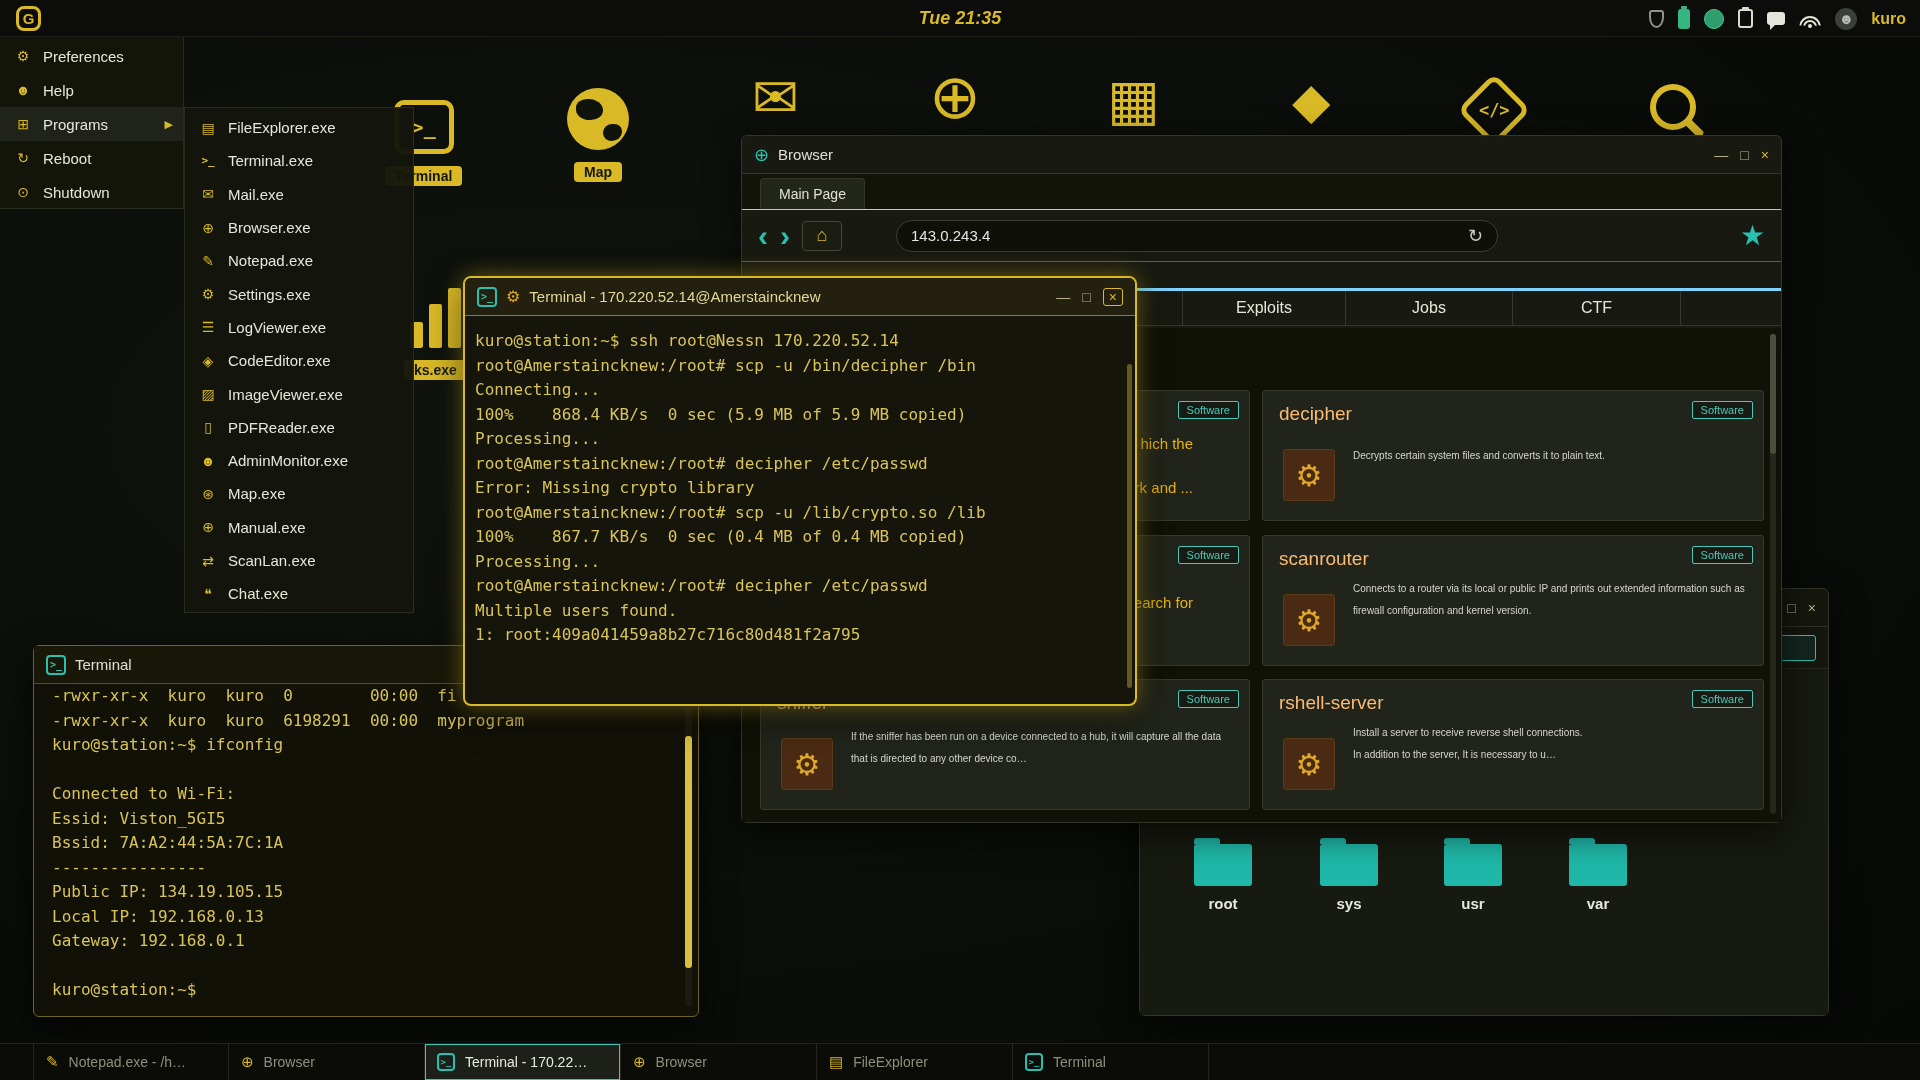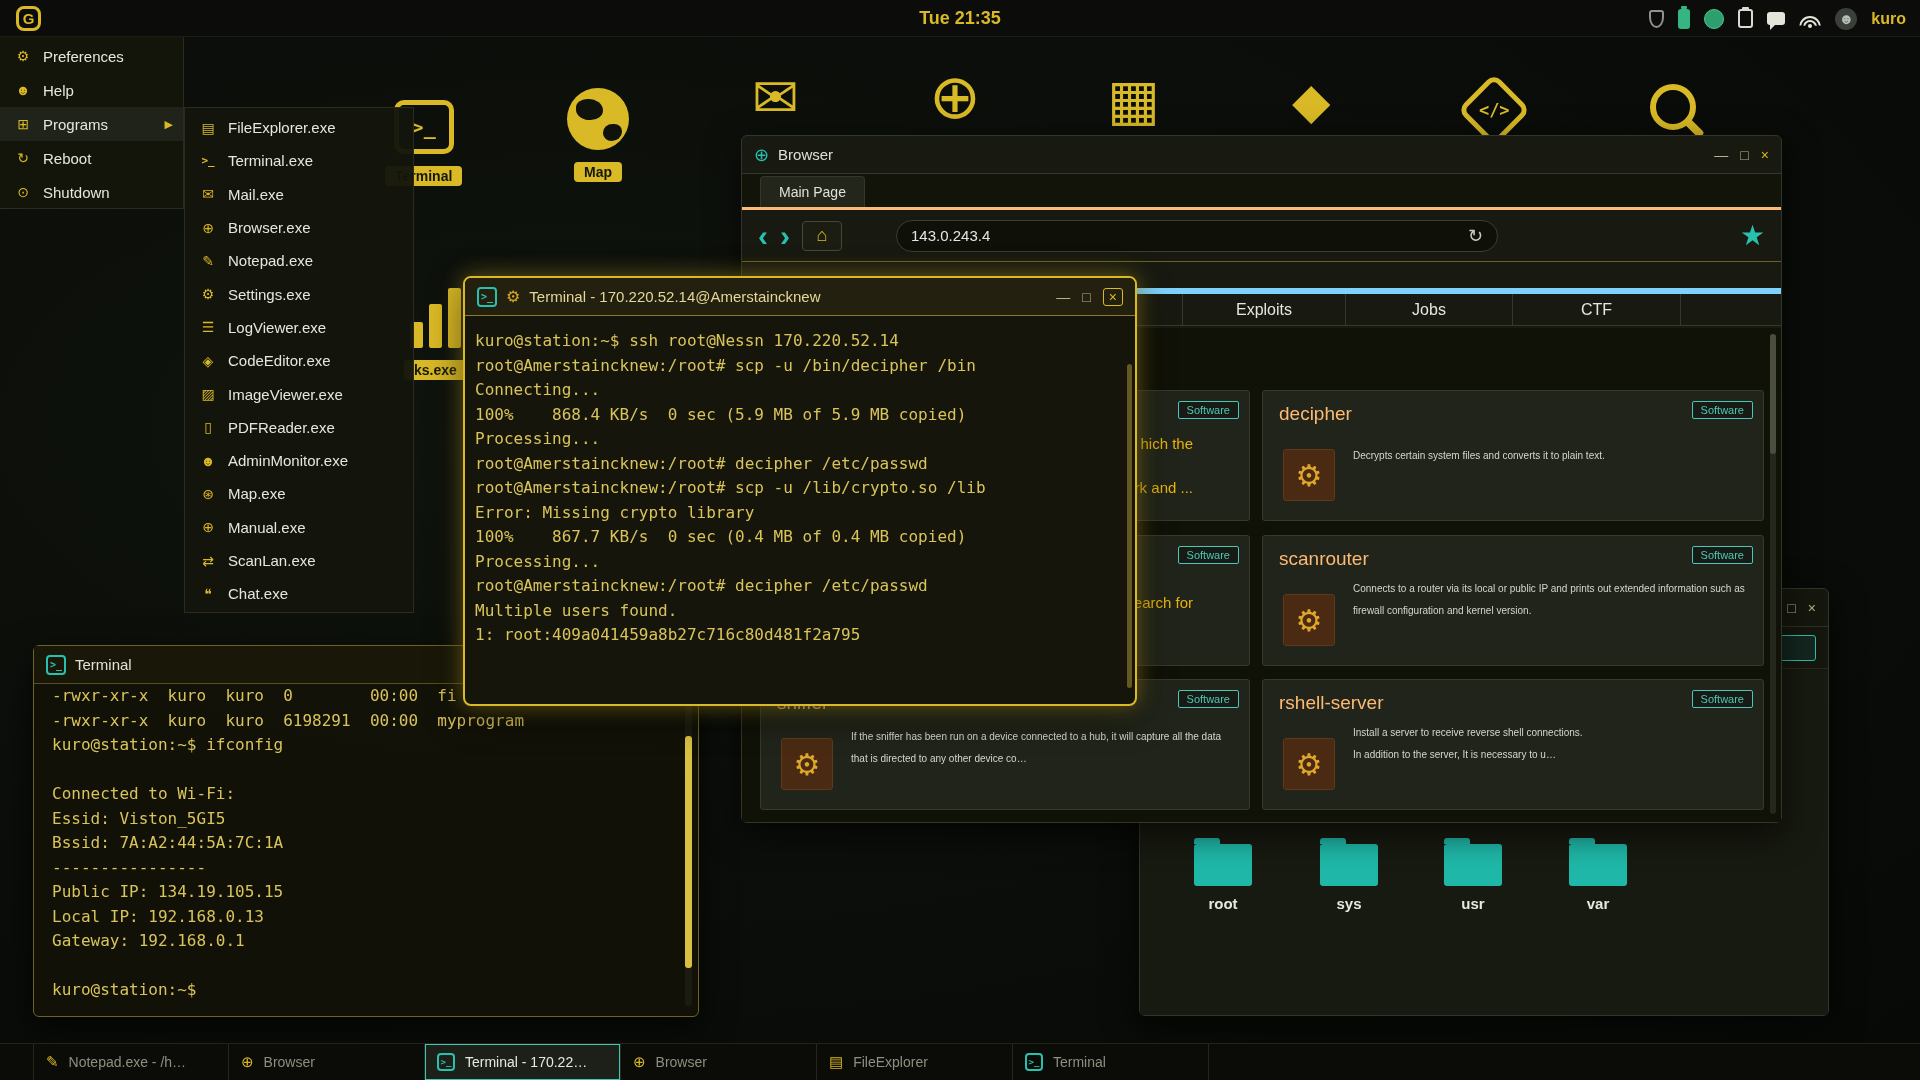--- a/index.html
+++ b/index.html
@@ -8,21 +8,21 @@
     font-family:"Liberation Sans", sans-serif;
     background: radial-gradient(ellipse at 30% 40%, #10140e 0%, #0a0d09 55%, #070907 100%);
     color:#e0e0d8; position:relative;
   }
 
   
   .topbar { position:absolute; left:0; top:0; width:1920px; height:37px; background:#0c0c0a;
     border-bottom:1px solid #1c1c14; z-index:20; display:flex; align-items:center; }
   .logo { position:absolute; left:16px; top:6px; width:25px; height:25px; border:3px solid #d9b926;
     border-radius:8px; color:#d9b926; font-weight:bold; font-size:15px; display:flex; align-items:center; justify-content:center; }
-  .clock { position:absolute; left:0; right:0; text-align:center; color:#d9b926; font-size:18px; font-weight:bold; }
+  .clock { position:absolute; left:0; right:0; text-align:center; color:#d9b926; font-size:18px; font-weight:bold;font-style:italic; }
   .tray { position:absolute; right:14px; top:0; height:37px; display:flex; align-items:center; gap:14px; }
   .shield { width:15px; height:18px; border:2px solid #8f958d; border-radius:3px 3px 50% 50% / 3px 3px 60% 60%; }
   .batt { width:12px; height:20px; background:#36b583; border-radius:3px; position:relative; }
   .batt::before { content:""; position:absolute; top:-3px; left:3px; width:6px; height:3px; background:#36b583; border-radius:1px; }
   .net { width:20px; height:20px; border-radius:50%; background:#2f9e6e; border:1px solid #47c78f; }
   .clip { width:15px; height:19px; border:2px solid #dadad0; border-radius:3px; position:relative; }
   .clip::before { content:""; position:absolute; top:-4px; left:2px; width:7px; height:4px; background:#dadad0; border-radius:1px; }
   .chat { width:18px; height:13px; background:#e4e4da; border-radius:3px; position:relative; }
   .chat::after { content:""; position:absolute; bottom:-5px; left:3px; width:0; height:0;
     border-top:6px solid #e4e4da; border-right:6px solid transparent; }
@@ -73,32 +73,32 @@
   .ctrls { margin-left:auto; display:flex; align-items:center; gap:12px; }
   .ctrl { color:#b9b08a; font-size:14px; line-height:1; }
   .ctrl.close-y { color:#d9b926; border:1px solid #d9b926; border-radius:3px; padding:1px 5px; }
   .icon-term-mini { width:20px; height:20px; border:2px solid #2ac0b0; border-radius:4px; color:#2ac0b0;
     font-family:"DejaVu Sans Mono", monospace; font-weight:bold; font-size:10px; display:flex; align-items:center; justify-content:center; flex:none; }
   .tb-globe { color:#2ac0b0; font-size:18px; }
   .tb-gear { color:#d9a826; font-size:16px; }
 
   
   .browser { left:741px; top:135px; width:1041px; height:688px; z-index:6; background:#181a11; }
-  .tabrow { height:36px; background:#121409; display:flex; align-items:flex-end; padding-left:18px; border-bottom:3px solid #fdba74; }
+  .tabrow { height:36px; background:#121409; display:flex; align-items:flex-end; padding-left:18px; border-bottom:1px solid #fdba74; }
   .page-tab { background:#23261a; color:#e0e0d8; font-size:14px; padding:7px 18px; border-radius:4px 4px 0 0; border:1px solid #34372a; border-bottom:none; }
   .navrow { height:52px; display:flex; align-items:center; padding:0 16px; gap:12px; border-bottom:1px solid #6e5f22; }
   .nav-arrow { color:#2ac0b0; font-size:30px; font-weight:bold; line-height:1; }
   .home-btn { width:40px; height:30px; border:1px solid #44483a; border-radius:4px; display:flex; align-items:center; justify-content:center;
     color:#d9b926; font-size:18px; background:#1b1d13; }
   .urlbar { margin-left:42px; width:602px; height:32px; background:#0f1108; border:1px solid #3a3d30; border-radius:16px;
     display:flex; align-items:center; padding:0 14px; gap:8px; }
   .url-text { color:#e5e5e5; font-size:15px; flex:1; }
   .refresh { color:#c9c9bd; font-size:18px; }
   .star { margin-left:auto; color:#2ac0b0; font-size:28px; }
-  .cat-tabs { display:flex; height:38px; margin-top:26px; border-top:6px solid #7dd3fc; border-bottom:1px solid #35392b; }
+  .cat-tabs { display:flex; height:38px; margin-top:26px; border-top:3px solid #7dd3fc; border-bottom:1px solid #35392b; }
   .cat-tab { display:flex; align-items:center; justify-content:center; font-size:16px; color:#e6e6dc; border-right:1px solid #35392b; }
   .b-content { position:absolute; left:0; top:192px; right:0; bottom:0; background:#101107; }
   .b-scroll { position:absolute; right:5px; top:6px; bottom:8px; width:6px; background:#24271c; border-radius:3px; }
   .b-scroll i { position:absolute; left:0; top:0; width:6px; height:120px; background:#4a4e3e; border-radius:3px; }
 
   .card { position:absolute; background:#20241a; border:1px solid #353a2c; border-radius:3px; }
   .card-title { position:absolute; left:16px; top:12px; color:#fdba74; font-size:19px; font-weight:normal; }
   .badge { position:absolute; top:10px; right:10px; color:#4ac7b8; border:1px solid #4ac7b8; font-size:11px;
     padding:2px 8px; border-radius:2px; background:rgba(0,0,0,.25); }
   .card-gear { position:absolute; left:20px; top:58px; width:52px; height:52px; background:#4a2a12; border:1px solid #5f3a18;
@@ -343,22 +343,22 @@
       <span class="ctrl close-y">×</span>
     </span>
   </div>
   <div class="term-body">
     <div class="term-line">kuro@station:~$ ssh root@Nessn 170.220.52.14</div>
     <div class="term-line">root@Amerstaincknew:/root# scp -u /bin/decipher /bin</div>
     <div class="term-line">Connecting...</div>
     <div class="term-line">100%    868.4 KB/s  0 sec (5.9 MB of 5.9 MB copied)</div>
     <div class="term-line">Processing...</div>
     <div class="term-line">root@Amerstaincknew:/root# decipher /etc/passwd</div>
+    <div class="term-line">Error: Missing crypto library</div>
     <div class="term-line">root@Amerstaincknew:/root# scp -u /lib/crypto.so /lib</div>
-    <div class="term-line">Error: Missing crypto library</div>
     <div class="term-line">100%    867.7 KB/s  0 sec (0.4 MB of 0.4 MB copied)</div>
     <div class="term-line">Processing...</div>
     <div class="term-line">root@Amerstaincknew:/root# decipher /etc/passwd</div>
     <div class="term-line">Multiple users found.</div>
     <div class="term-line">1: root:409a041459a8b27c716c80d481f2a795</div>
     <span class="term-scroll"></span>
   </div>
 </div>
 
 <div class="startmenu">

